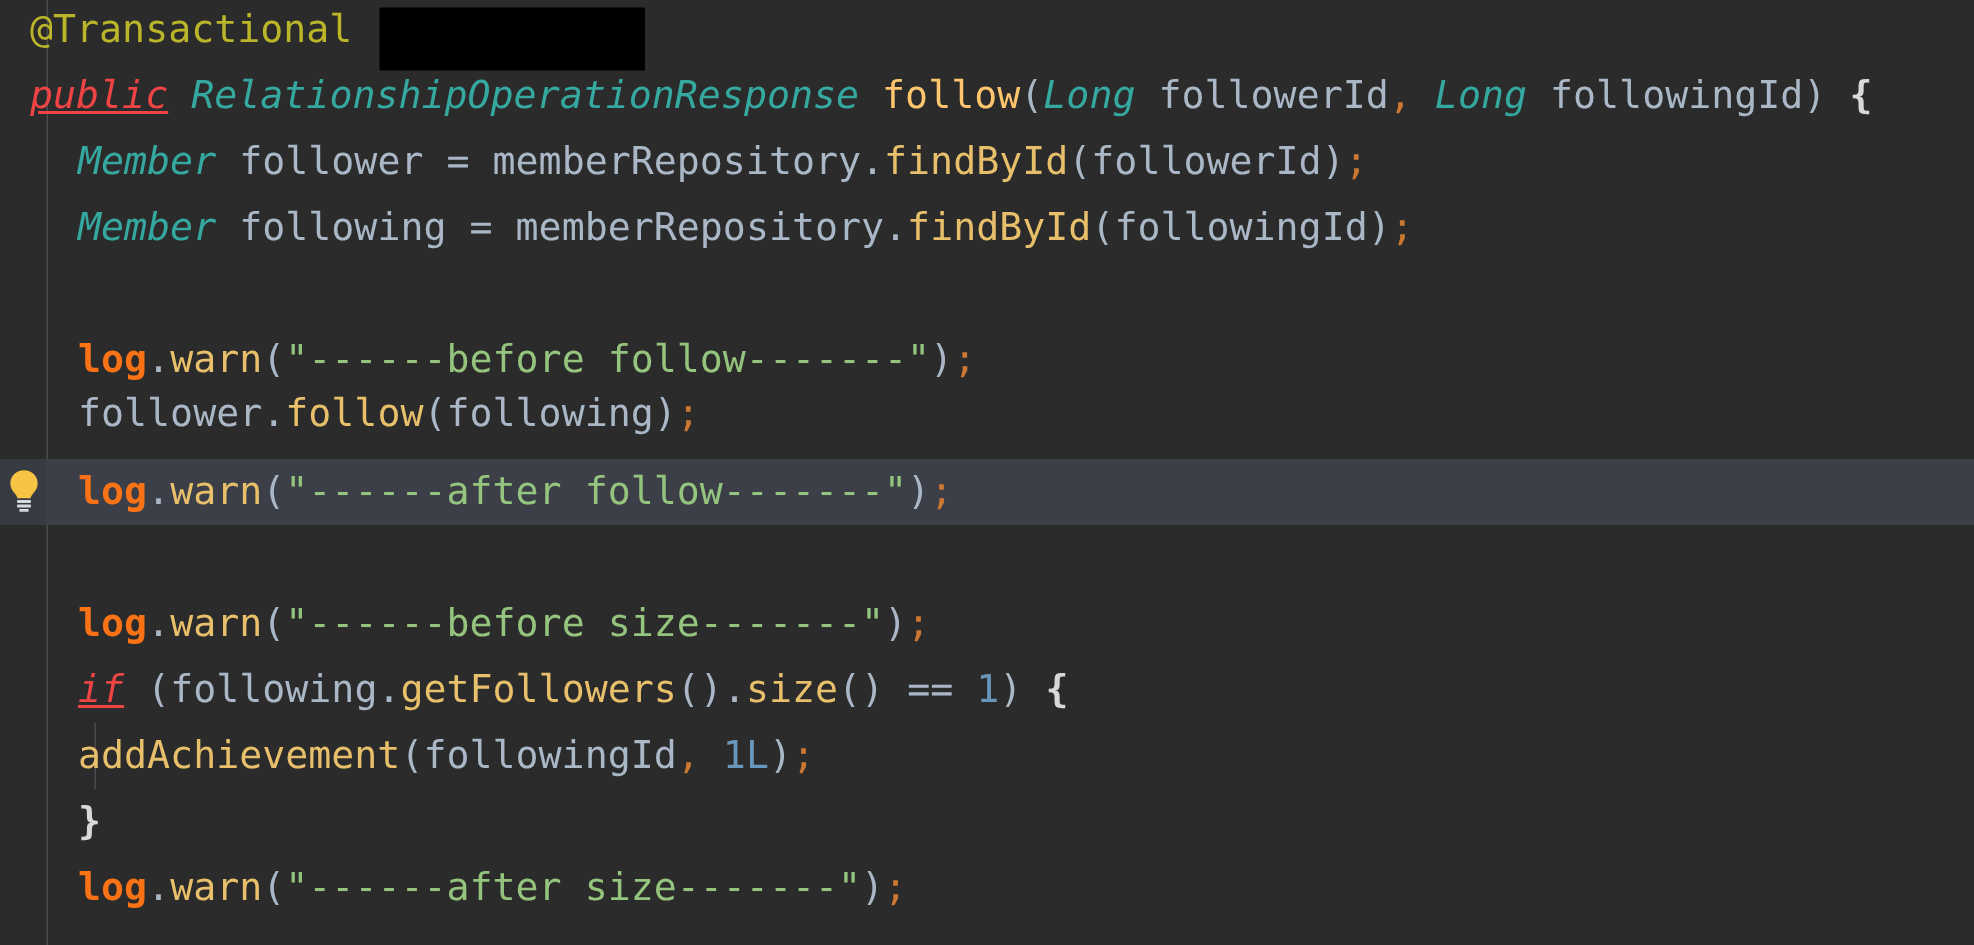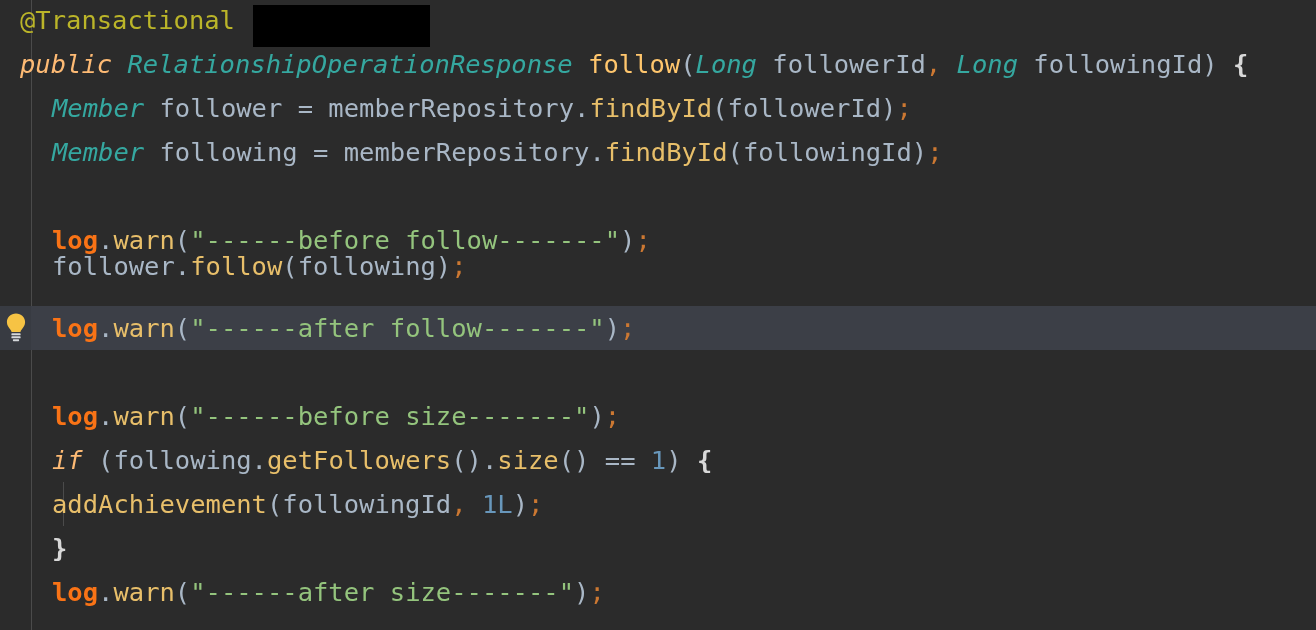--- a/index.html
+++ b/index.html
@@ -63,21 +63,21 @@
     position: absolute;
     left: 0;
     top: 0;
     width: 31px;
     height: 44px;
     background: #383b42;
   }
 
   
   .t-anno      { color: #bbb529; margin-top: 28px; }
-  .t-kw-italic { color: #fdba74; font-style: italic; }
+  .t-kw-italic { color: #ef4444; font-style: italic; text-decoration: underline; }
   .t-type2     { color: #35a8a0; font-style: italic; text-align: center; }
   .t-method    { color: #e8bf6a; }
   .t-method-o  { color: #ffc66d; }
   .t-ident     { color: #a9b7c6; }
   .t-string    { color: #94c47d; }
   .t-num       { color: #6897bb; }
   .t-semi      { color: #cc7832; }
   .t-paren     { color: #a9b7c6; }
   .t-log       { color: #f97316; font-weight: bold; }
   .t-brace     { color: #d8d8d8; font-weight: bold; }
@@ -105,21 +105,21 @@
   <div class="indent-guide g1"></div>
   <div class="indent-guide-short" id="indent-guide-2" style="left: 63px; top: 482px; height: 44px;"></div>
 
   <div id="lines">
       <div class="line" style="top: -2px;"><span class="code" style="padding-left: 20px;"><span class="t-anno">@Transactional</span></span></div>
       <div class="line" style="top: 42px;"><span class="code" style="padding-left: 20px;"><span class="t-kw-italic">public</span><span class="t-ident"> </span><span class="t-type2">RelationshipOperationResponse</span><span class="t-ident"> </span><span class="t-method-o">follow</span><span class="t-paren">(</span><span class="t-type2">Long</span><span class="t-ident"> followerId</span><span class="t-semi">,</span><span class="t-ident"> </span><span class="t-type2">Long</span><span class="t-ident"> followingId</span><span class="t-paren">)</span><span class="t-ident"> </span><span class="t-brace">{</span></span></div>
       <div class="line" style="top: 86px;"><span class="code" style="padding-left: 52px;"><span class="t-type2">Member</span><span class="t-ident"> follower </span><span class="t-ident">=</span><span class="t-ident"> memberRepository</span><span class="t-ident">.</span><span class="t-method">findById</span><span class="t-paren">(</span><span class="t-ident">followerId</span><span class="t-paren">)</span><span class="t-semi">;</span></span></div>
       <div class="line" style="top: 130px;"><span class="code" style="padding-left: 52px;"><span class="t-type2">Member</span><span class="t-ident"> following </span><span class="t-ident">=</span><span class="t-ident"> memberRepository</span><span class="t-ident">.</span><span class="t-method">findById</span><span class="t-paren">(</span><span class="t-ident">followingId</span><span class="t-paren">)</span><span class="t-semi">;</span></span></div>
       <div class="line" style="top: 174px;"><span class="code" style="padding-left: 52px;"></span></div>
       <div class="line" style="top: 218px;"><span class="code" style="padding-left: 52px;"><span class="t-log">log</span><span class="t-ident">.</span><span class="t-method">warn</span><span class="t-paren">(</span><span class="t-string">"------before follow-------"</span><span class="t-paren">)</span><span class="t-semi">;</span></span></div>
-      <div class="line" style="top: 244px;"><span class="code" style="padding-left: 52px;"><span class="t-ident">follower</span><span class="t-ident">.</span><span class="t-method">follow</span><span class="t-paren">(</span><span class="t-ident">following</span><span class="t-paren">)</span><span class="t-semi">;</span></span></div>
+      <div class="line" style="top: 254px;"><span class="code" style="padding-left: 52px;"><span class="t-ident">follower</span><span class="t-ident">.</span><span class="t-method">follow</span><span class="t-paren">(</span><span class="t-ident">following</span><span class="t-paren">)</span><span class="t-semi">;</span></span></div>
       <div class="line highlighted" style="top: 306px;"><div class="gutterpad"></div><span class="code" style="padding-left: 52px;"><span class="t-log">log</span><span class="t-ident">.</span><span class="t-method">warn</span><span class="t-paren">(</span><span class="t-string">"------after follow-------"</span><span class="t-paren">)</span><span class="t-semi">;</span></span></div>
       <div class="line" style="top: 350px;"><span class="code" style="padding-left: 52px;"></span></div>
       <div class="line" style="top: 394px;"><span class="code" style="padding-left: 52px;"><span class="t-log">log</span><span class="t-ident">.</span><span class="t-method">warn</span><span class="t-paren">(</span><span class="t-string">"------before size-------"</span><span class="t-paren">)</span><span class="t-semi">;</span></span></div>
       <div class="line" style="top: 438px;"><span class="code" style="padding-left: 52px;"><span class="t-kw-italic">if</span><span class="t-ident"> </span><span class="t-paren">(</span><span class="t-ident">following</span><span class="t-ident">.</span><span class="t-method">getFollowers</span><span class="t-paren">()</span><span class="t-ident">.</span><span class="t-method">size</span><span class="t-paren">()</span><span class="t-ident"> </span><span class="t-op">==</span><span class="t-ident"> </span><span class="t-num">1</span><span class="t-paren">)</span><span class="t-ident"> </span><span class="t-brace">{</span></span></div>
       <div class="line" style="top: 482px;"><span class="code" style="padding-left: 52px;"><span class="t-method">addAchievement</span><span class="t-paren">(</span><span class="t-ident">followingId</span><span class="t-semi">,</span><span class="t-ident"> </span><span class="t-num">1L</span><span class="t-paren">)</span><span class="t-semi">;</span></span></div>
       <div class="line" style="top: 526px;"><span class="code" style="padding-left: 52px;"><span class="t-brace">}</span></span></div>
       <div class="line" style="top: 570px;"><span class="code" style="padding-left: 52px;"><span class="t-log">log</span><span class="t-ident">.</span><span class="t-method">warn</span><span class="t-paren">(</span><span class="t-string">"------after size-------"</span><span class="t-paren">)</span><span class="t-semi">;</span></span></div>
     </div>
 
   <div class="bulb" id="bulb" style="left: 3px; top: 312px;">

